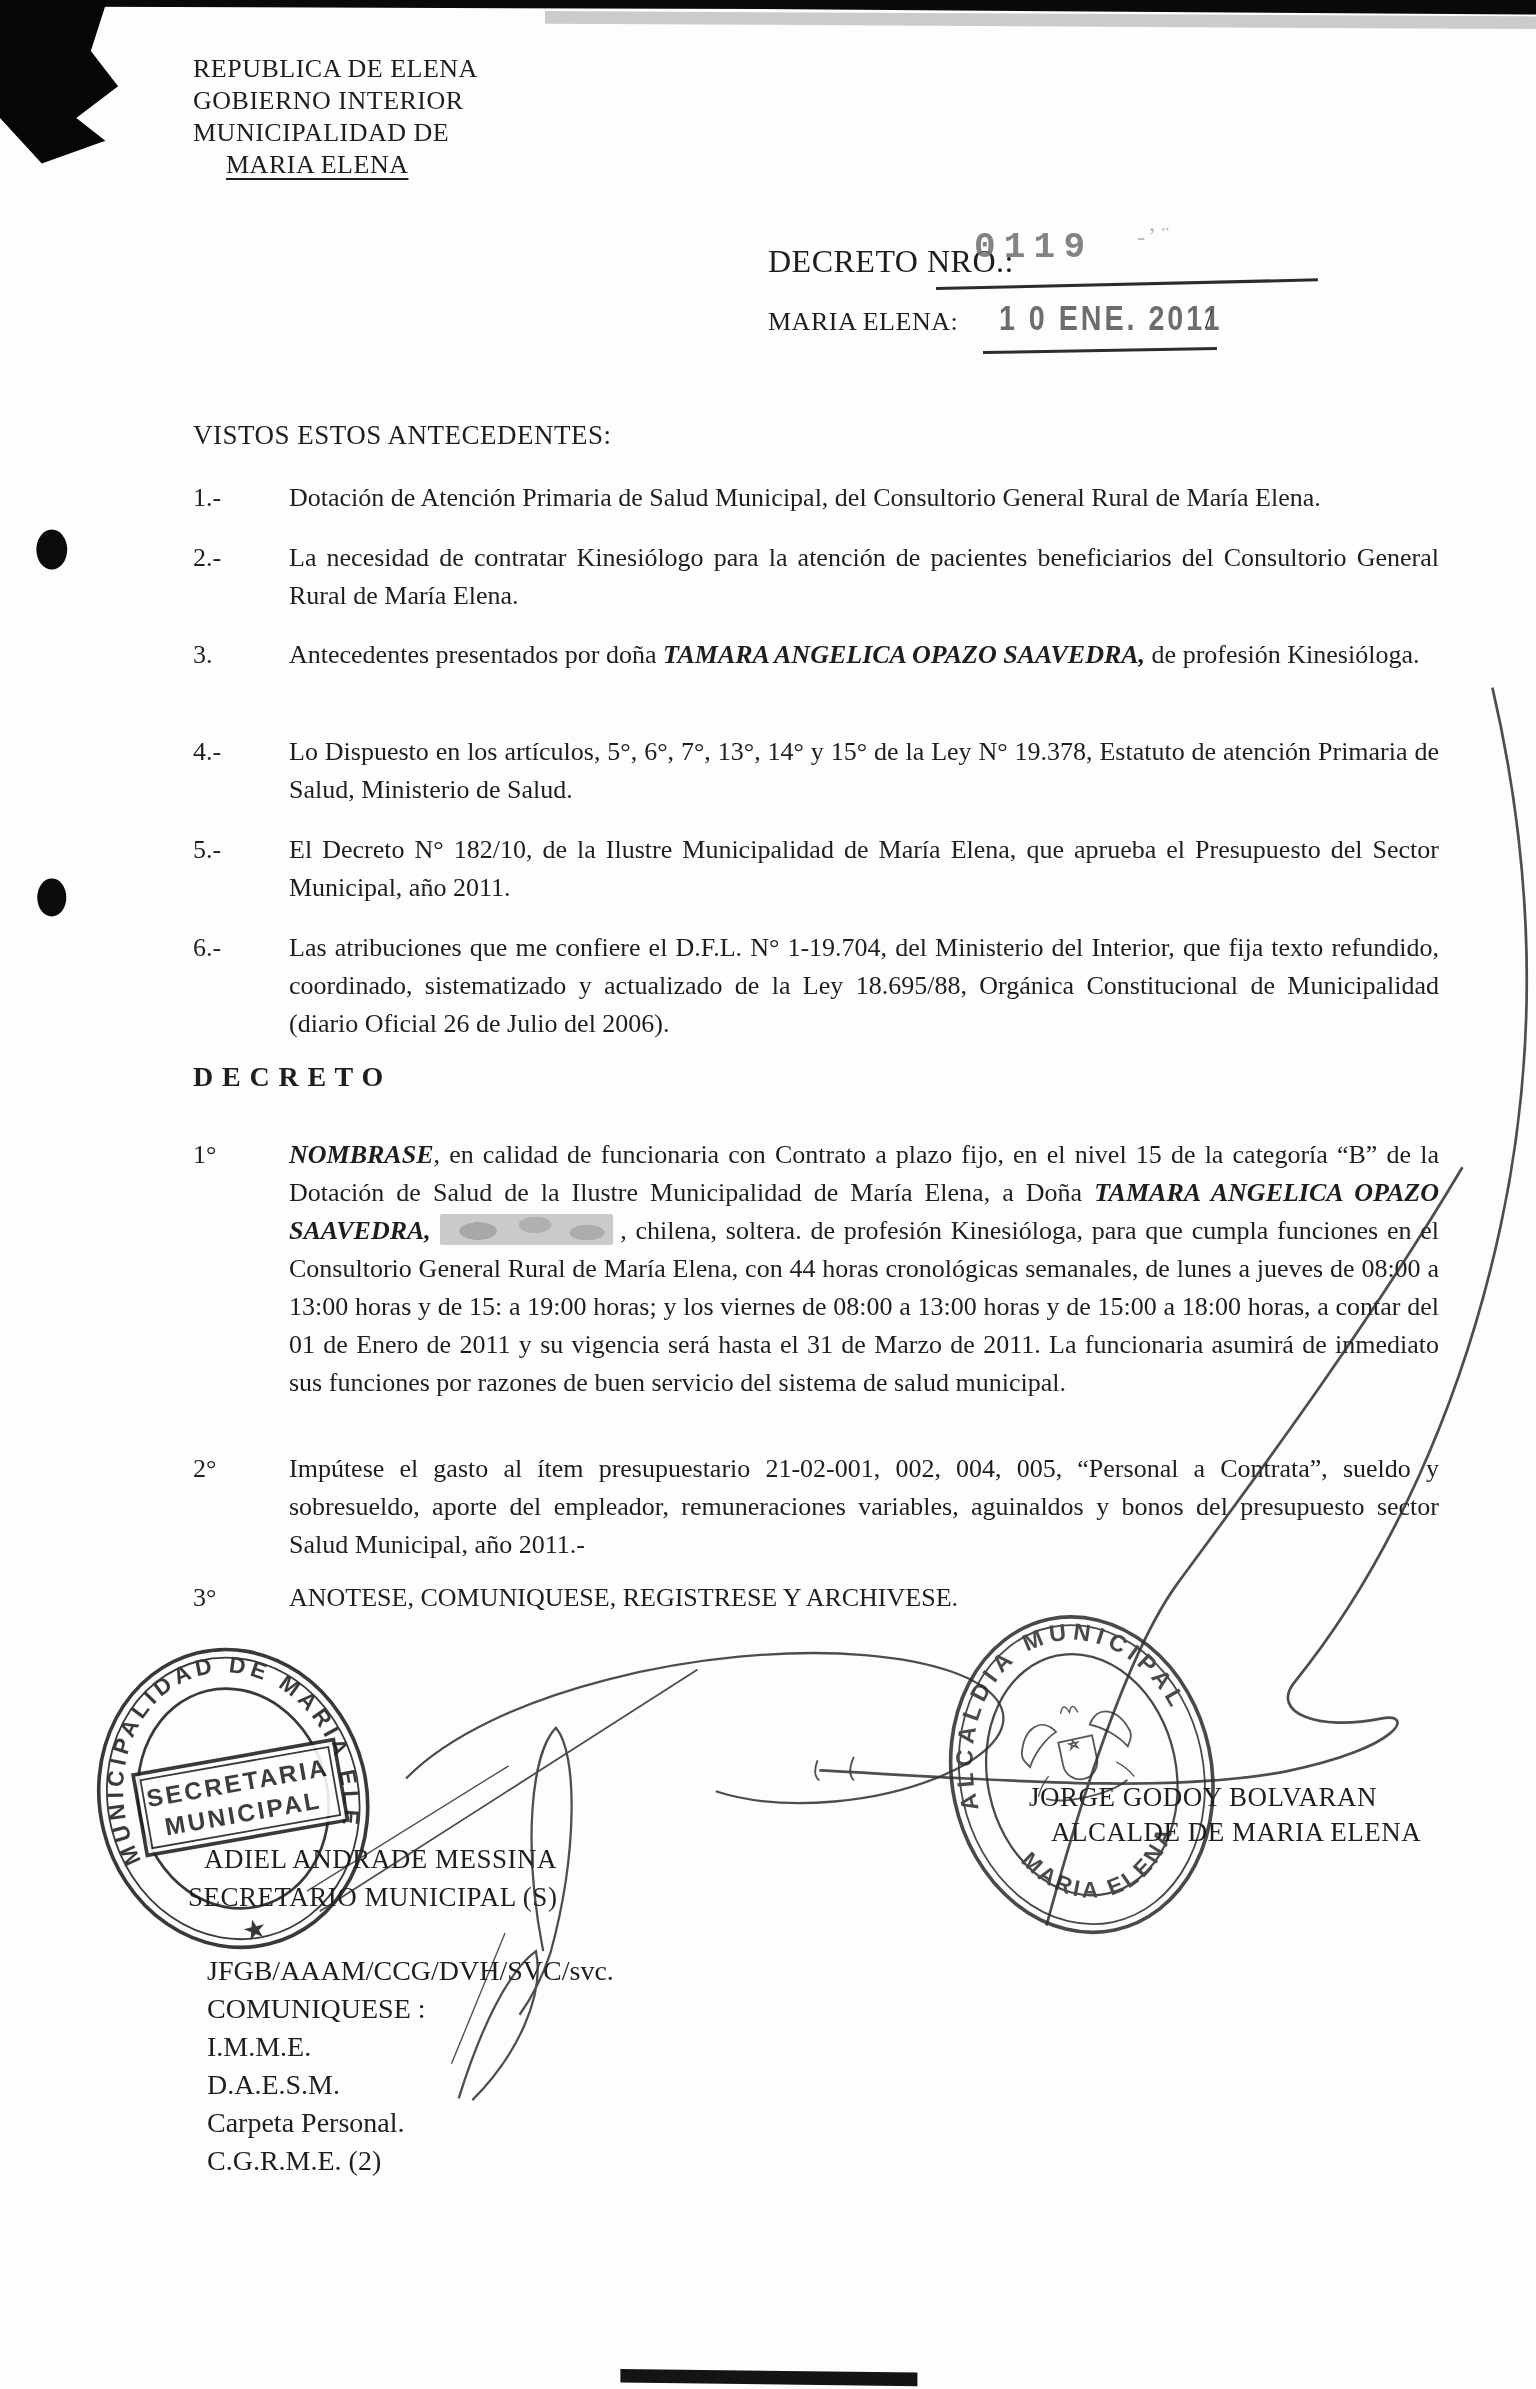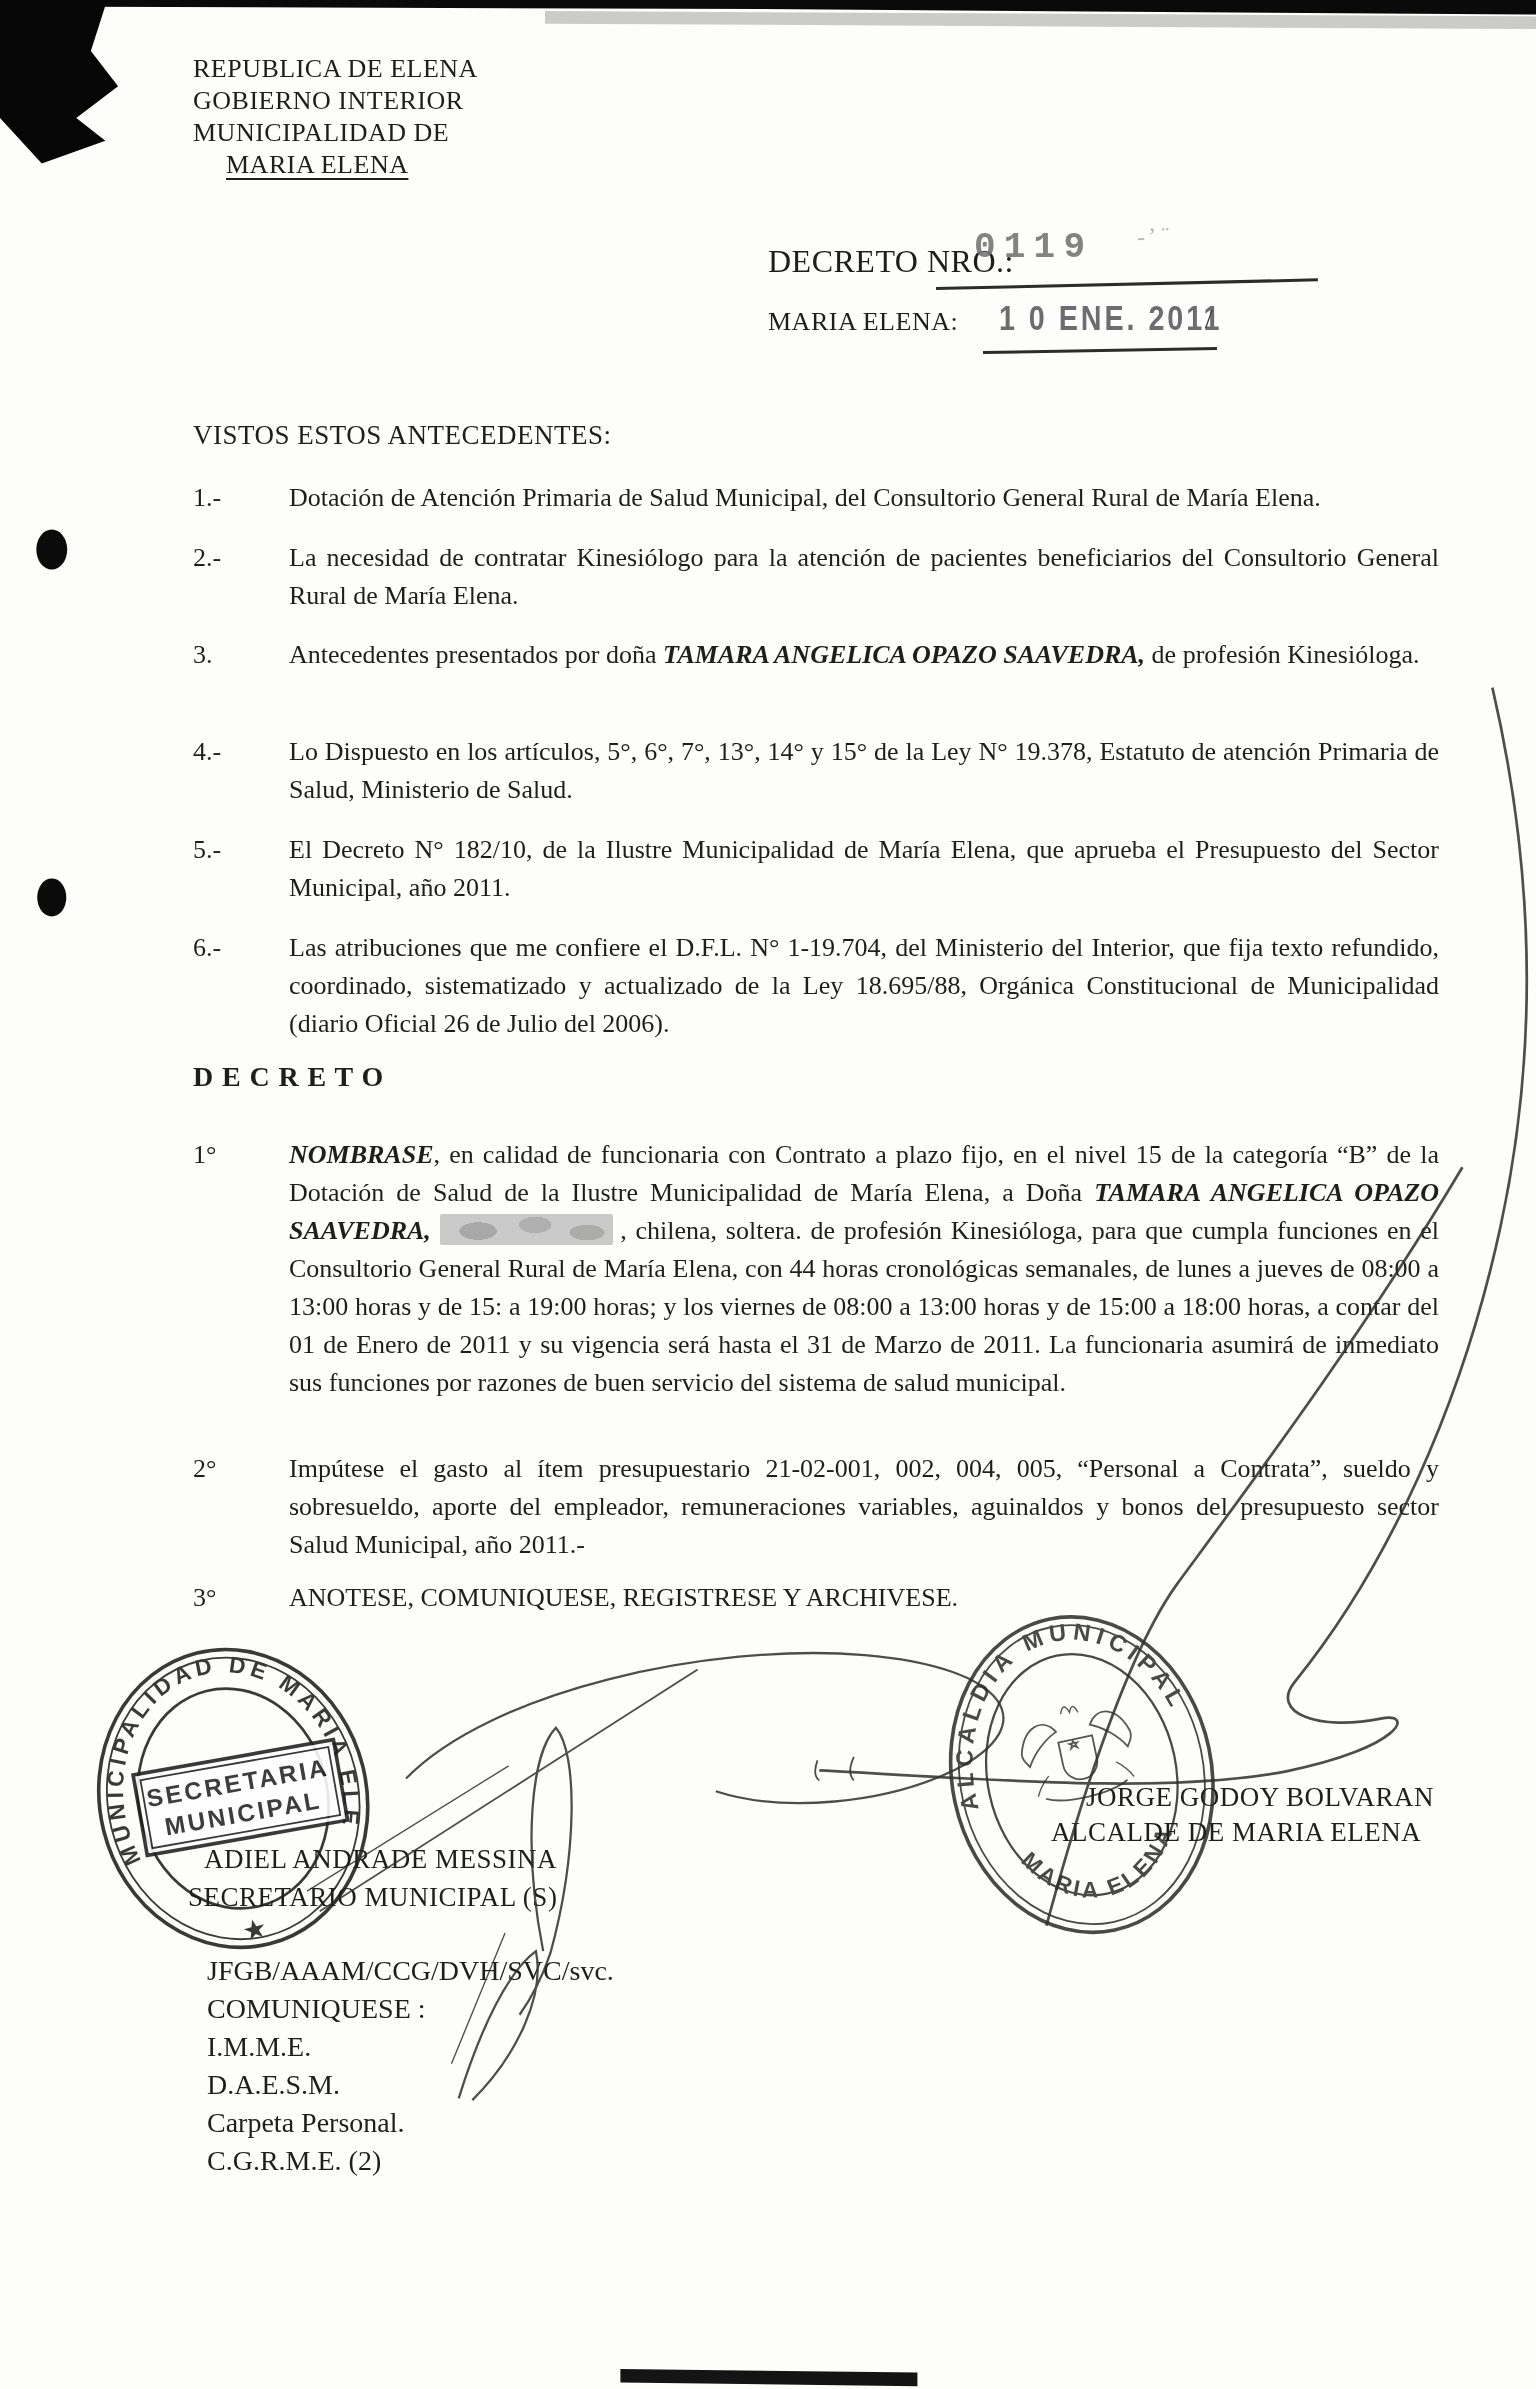--- a/index.html
+++ b/index.html
@@ -41,21 +41,21 @@
     background:
       radial-gradient(ellipse 31px 14.5px at 22% 55%, #9a9a9a 0 60%, transparent 61%),
       radial-gradient(ellipse 27px 13.6px at 55% 35%, #a3a3a3 0 60%, transparent 61%),
       radial-gradient(ellipse 29px 12.7px at 85% 60%, #9e9e9e 0 60%, transparent 61%),
       #c2c2c2;
     border-radius:1.8px;opacity:.85;}
   
   .sig-name{font-size:27px;letter-spacing:0.5px;white-space:nowrap;}
   .left-name{left:204px;top:1844px;}
   .left-title{left:188px;top:1882px;}
-  .right-name{left:1086px;top:1782px;}
+  .right-name{left:1029px;top:1782px;}
   .right-title{left:1051px;top:1817px;}
   
   .footer{left:207px;top:1952px;font-size:28px;line-height:38px;white-space:nowrap;}
   svg{position:absolute;pointer-events:none;}
   .stampsvg text{font-family:"Liberation Sans",sans-serif;}
 </style>
 </head>
 <body>
 
 <div class="abs letterhead">

